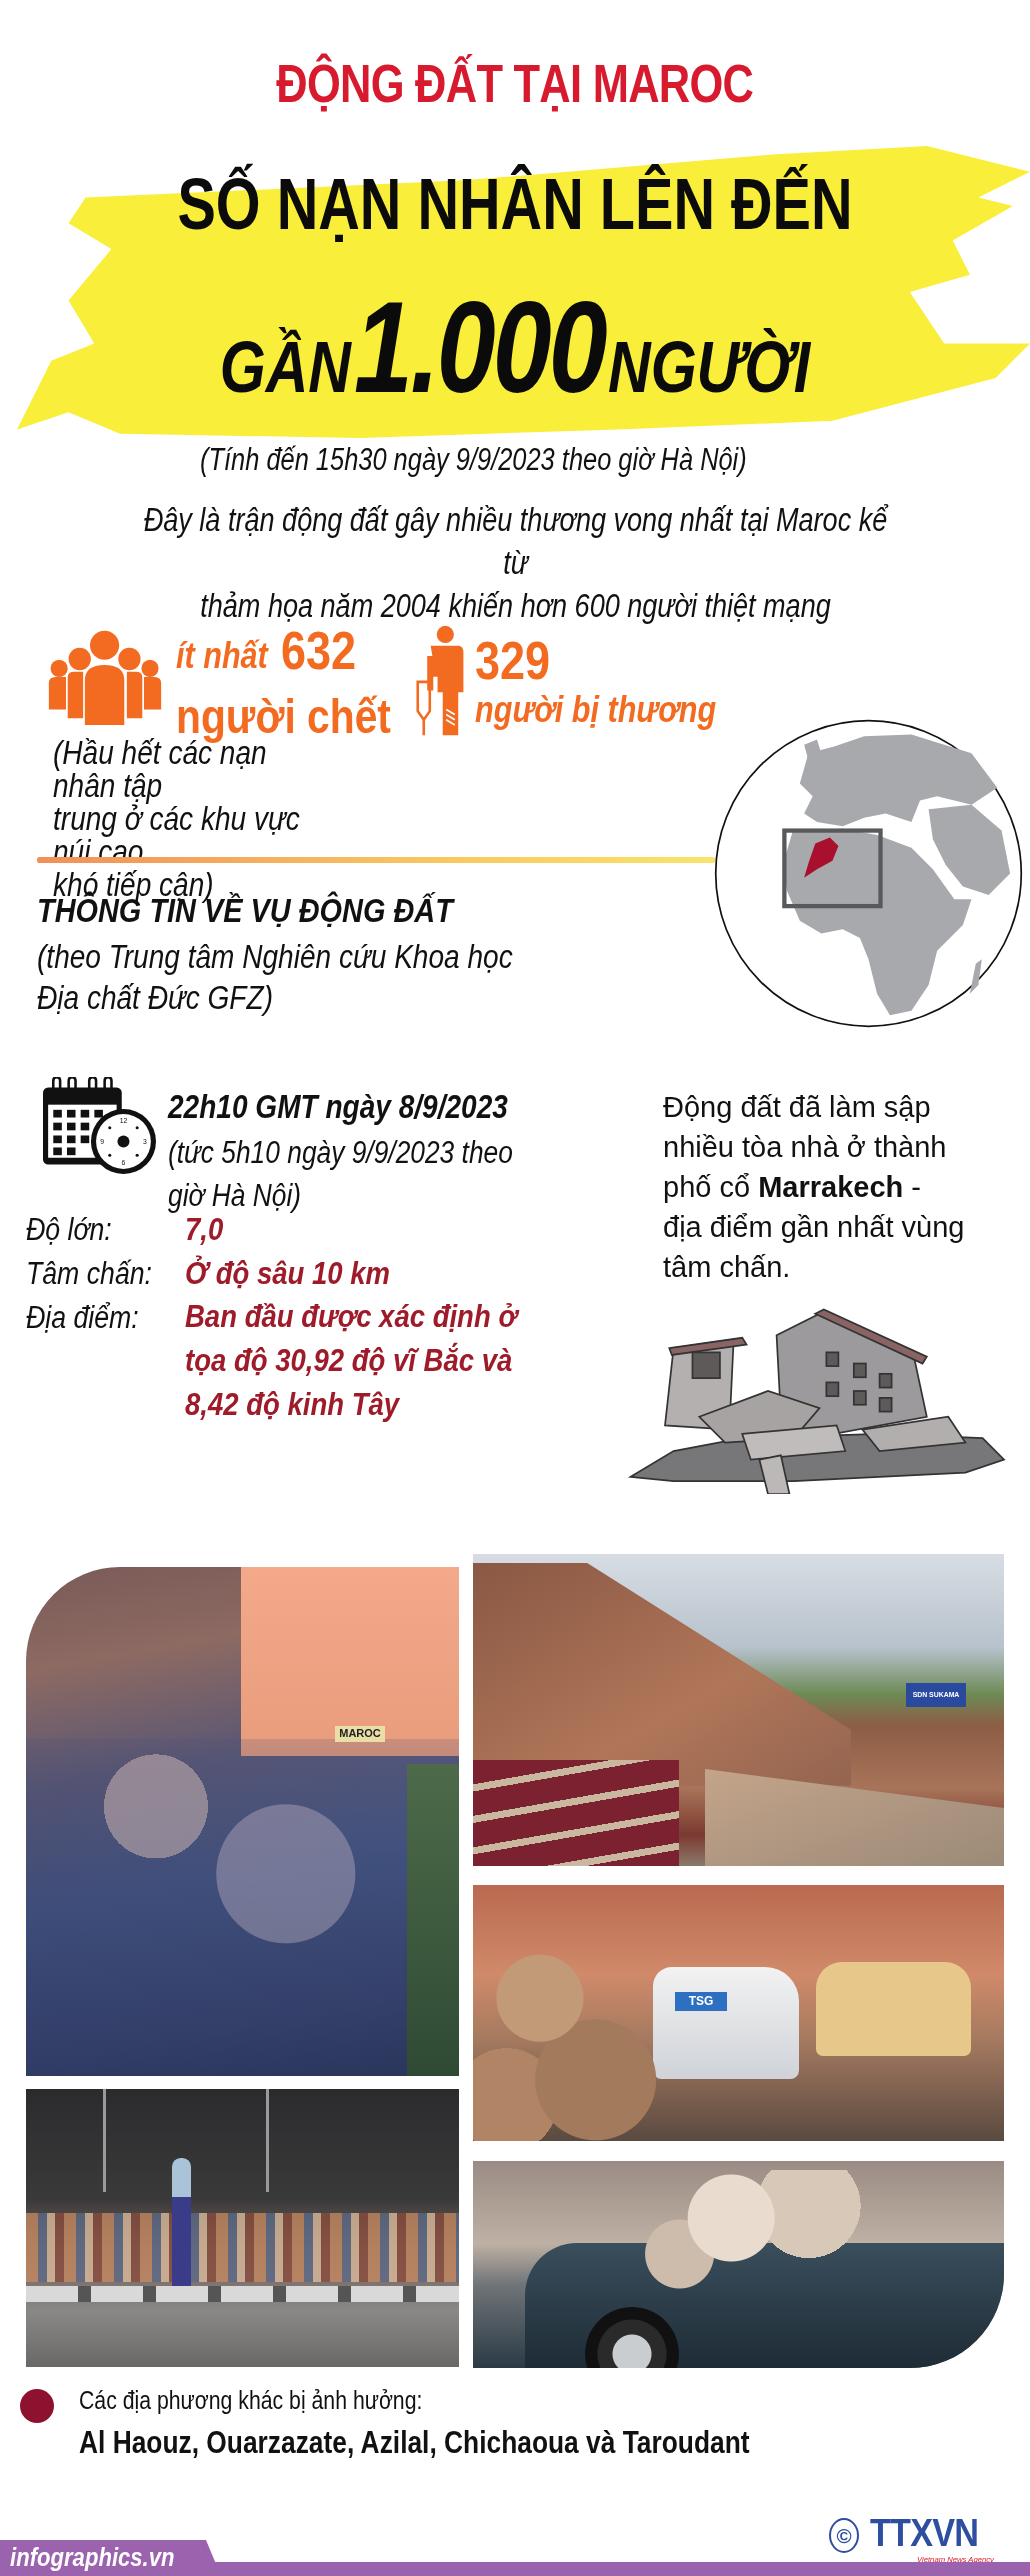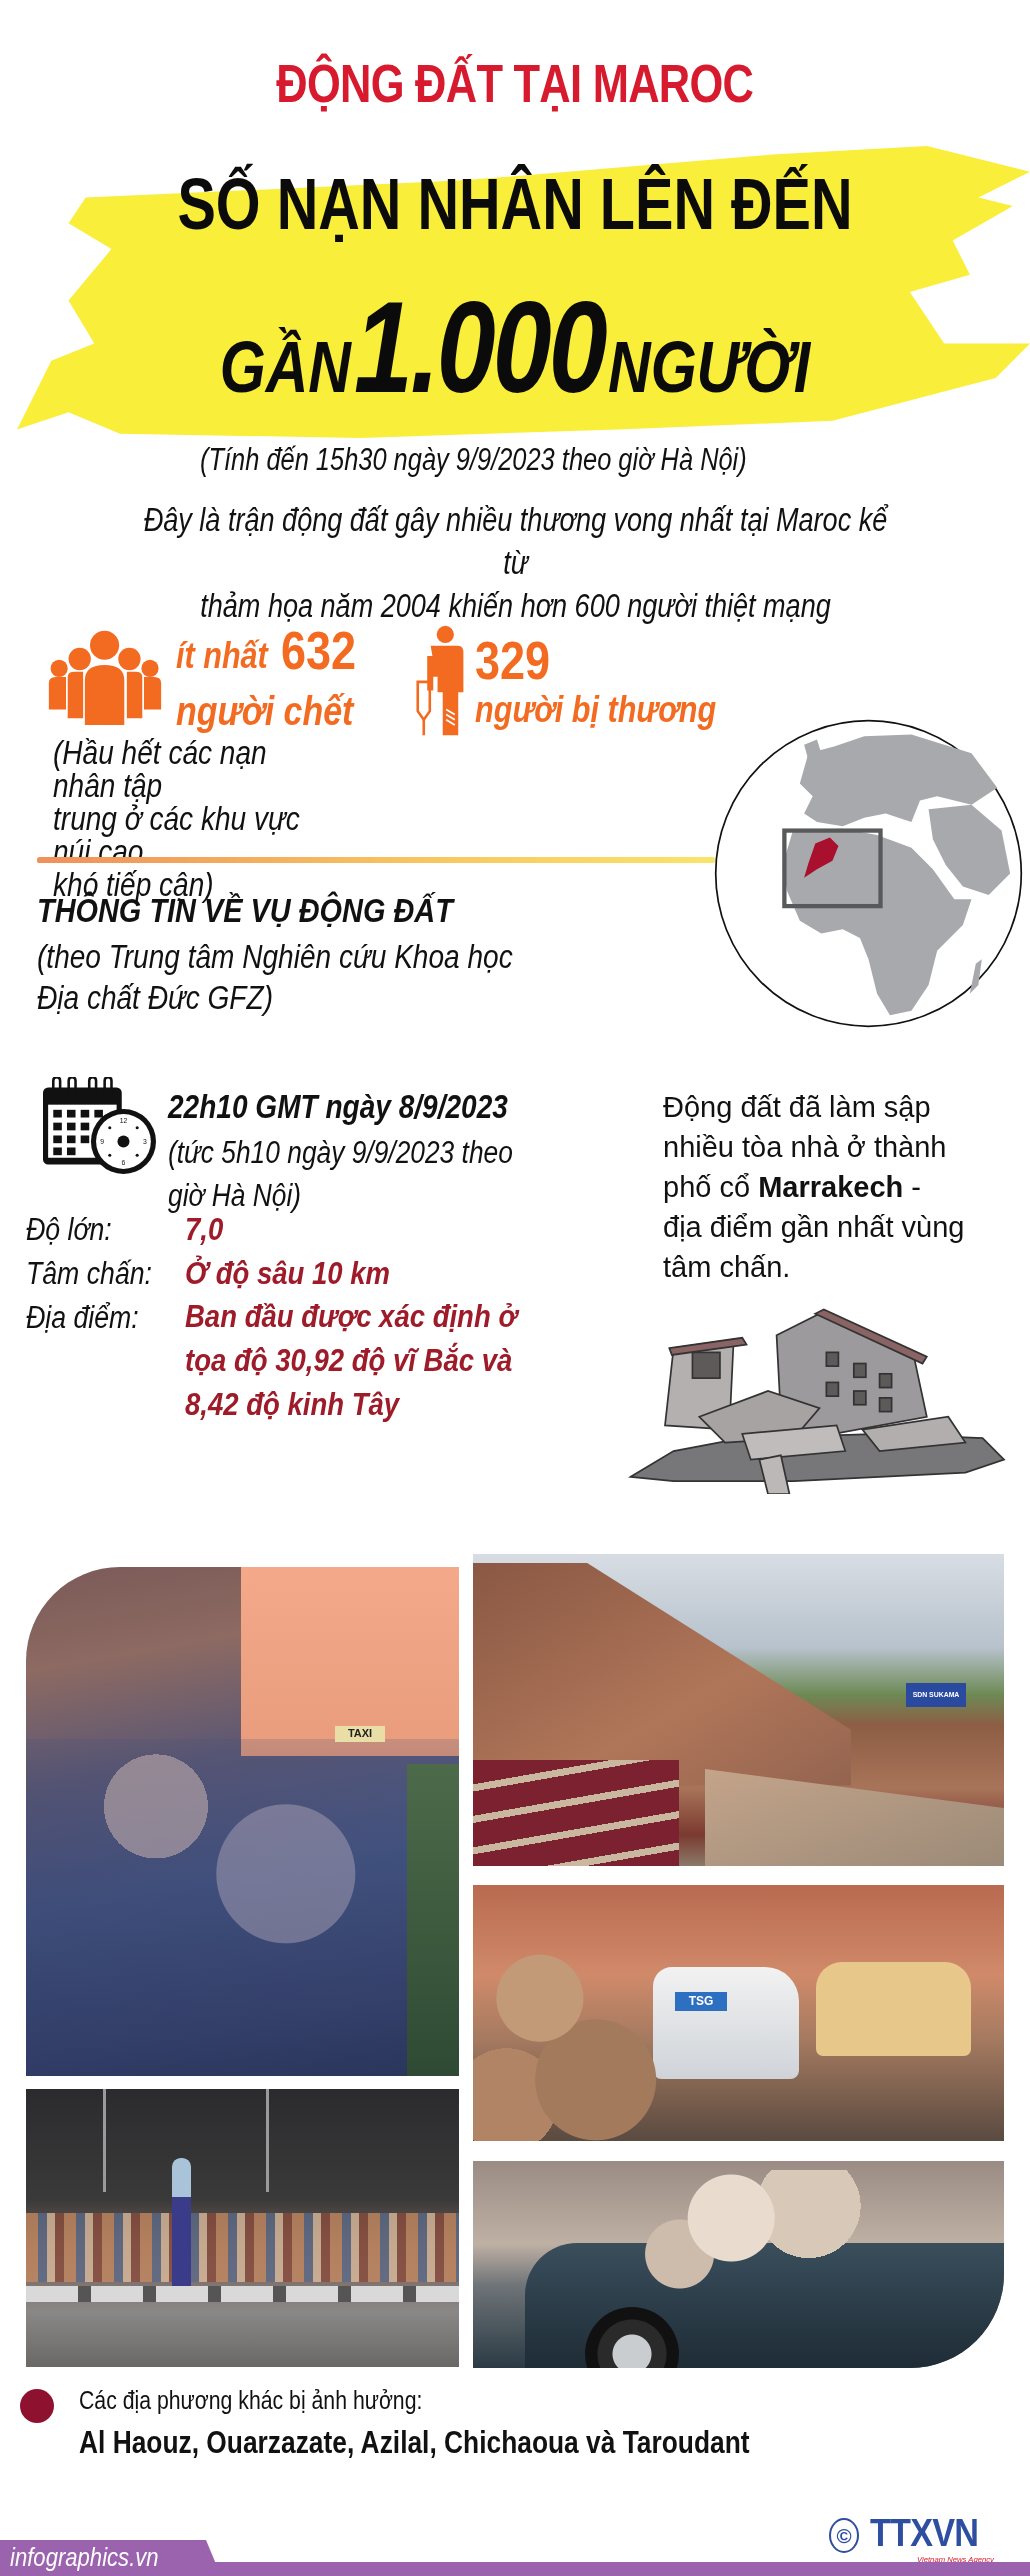--- a/index.html
+++ b/index.html
@@ -23,21 +23,21 @@
   #as-of { left:0; width:946px; top:442px; text-align:center; font-size:31px; font-style:italic; }
   #as-of span { display:inline-block; transform:scaleX(0.82); }
   #intro { left:52px; width:927px; top:498px; text-align:center; font-size:33px; font-style:italic; line-height:43px; }
   #intro span { display:inline-block; transform:scaleX(0.82); }
 
   
   .orange { color:#F26B21; }
   #deaths-icon { left:47px; top:629px; width:116px; height:96px; }
   #deaths-prefix { left:176px; top:635px; font-size:36px; font-style:italic; font-weight:bold; }
   #deaths-number { left:281px; top:620px; font-size:53px; font-weight:bold; }
-  #deaths-label { left:176px; top:689px; font-size:40px; font-style:italic; font-weight:bold; }
+  #deaths-label { left:176px; top:689px; font-size:48px; font-weight:bold; }
   .sq { display:inline-block; transform:scaleX(0.85); transform-origin:left top; white-space:nowrap; }
   #deaths-note { left:53px; top:736px; font-size:33px; font-style:italic; line-height:33px; width:309px; }
   #deaths-note span { display:inline-block; transform:scaleX(0.85); transform-origin:left top; }
 
   #injured-icon { left:415px; top:625px; width:52px; height:112px; }
   #injured-number { left:475px; top:630px; font-size:53px; font-weight:bold; }
   #injured-label { left:475px; top:689px; font-size:36px; font-style:italic; font-weight:bold; }
 
   #divider { left:37px; top:857px; width:678px; height:6px; border-radius:2.6px;
     background:linear-gradient(90deg,#F0905A,#F8C860 60%,#F9E46A); }
@@ -102,21 +102,21 @@
   #photo-5 .debris { position:absolute; left:155px; top:8.6px; width:258px; height:120px; background:radial-gradient(circle at 40% 40%,#e9dccf 0 43px,transparent 44px),radial-gradient(circle at 70% 30%,#d8c8b8 0 52px,transparent 52px),radial-gradient(circle at 20% 70%,#cdbcab 0 34px,transparent 35px); }
 
   
   #bullet { left:20px; top:2389px; width:34px; height:34px; border-radius:50%; background:#8E1230; }
   #affected-label { left:79px; top:2386px; font-size:25px; }
   #affected-places { left:79px; top:2425px; font-size:31px; font-weight:bold;text-align:center; }
   #affected-label span, #affected-places span { display:inline-block; transform:scaleX(0.85); transform-origin:left top; white-space:nowrap; }
 
   #footer-bar { left:0; top:2562px; width:1030px; height:13.7px; background:#9B63AE; }
   #footer-tab { left:0; top:2540px; width:221px; height:36px; background:#9B63AE; clip-path:polygon(0 0,206px 0,221px 100%,0 100%); }
-  #footer-site { left:10.3px; top:2542px; font-size:26px; font-weight:normal; font-style:italic; color:#fff; }
+  #footer-site { left:10.3px; top:2542px; font-size:26px; font-weight:bold; font-style:italic; color:#fff; }
   #footer-site span { display:inline-block; transform:scaleX(0.85); transform-origin:left top; }
   #copyright { left:829px; top:2518px; width:26px; height:31px; border:2.6px solid #2E4EA0; border-radius:50%; color:#2E4EA0; font-weight:bold; font-size:20.6px; text-align:center; line-height:31px; }
   #logo { left:870px; top:2512px; font-size:38px; font-weight:bold; color:#2E4EA0; letter-spacing:-0.9px; }
   #logo span { display:inline-block; transform:scaleX(0.9); transform-origin:left top; }
   #logo-sub { left:917px; top:2555px; font-size:7.7px; color:#D71A2E; font-style:italic; font-weight:normal; }
 </style>
 </head>
 <body>
 
 <div id="title-kicker" class="abs"><span>ĐỘNG ĐẤT TẠI MAROC</span></div>
@@ -291,21 +291,21 @@
     <path d="M140 170 L250 160 L260 190 L150 200 Z" fill="#c1bcbc"></path>
     <path d="M280 165 L380 150 L400 180 L300 190 Z" fill="#b3aeae"></path>
     <path d="M160 200 L185 195 L195 240 L170 240 Z" fill="#bdb8b8"></path>
   </g>
 </svg>
 
 <div id="photo-1" class="photo">
   <div class="wall"></div>
   <div class="rubble"></div>
   <div class="green"></div>
-  <div class="taxi">TAXI</div>
+  <div class="taxi">MAROC</div>
 </div>
 
 <div id="photo-2" class="photo">
   <div class="roof"></div>
   <div class="steps"></div>
   <div class="roof2"></div>
   <div class="sign">SDN SUKAMA</div>
 </div>
 
 <div id="photo-3" class="photo">

